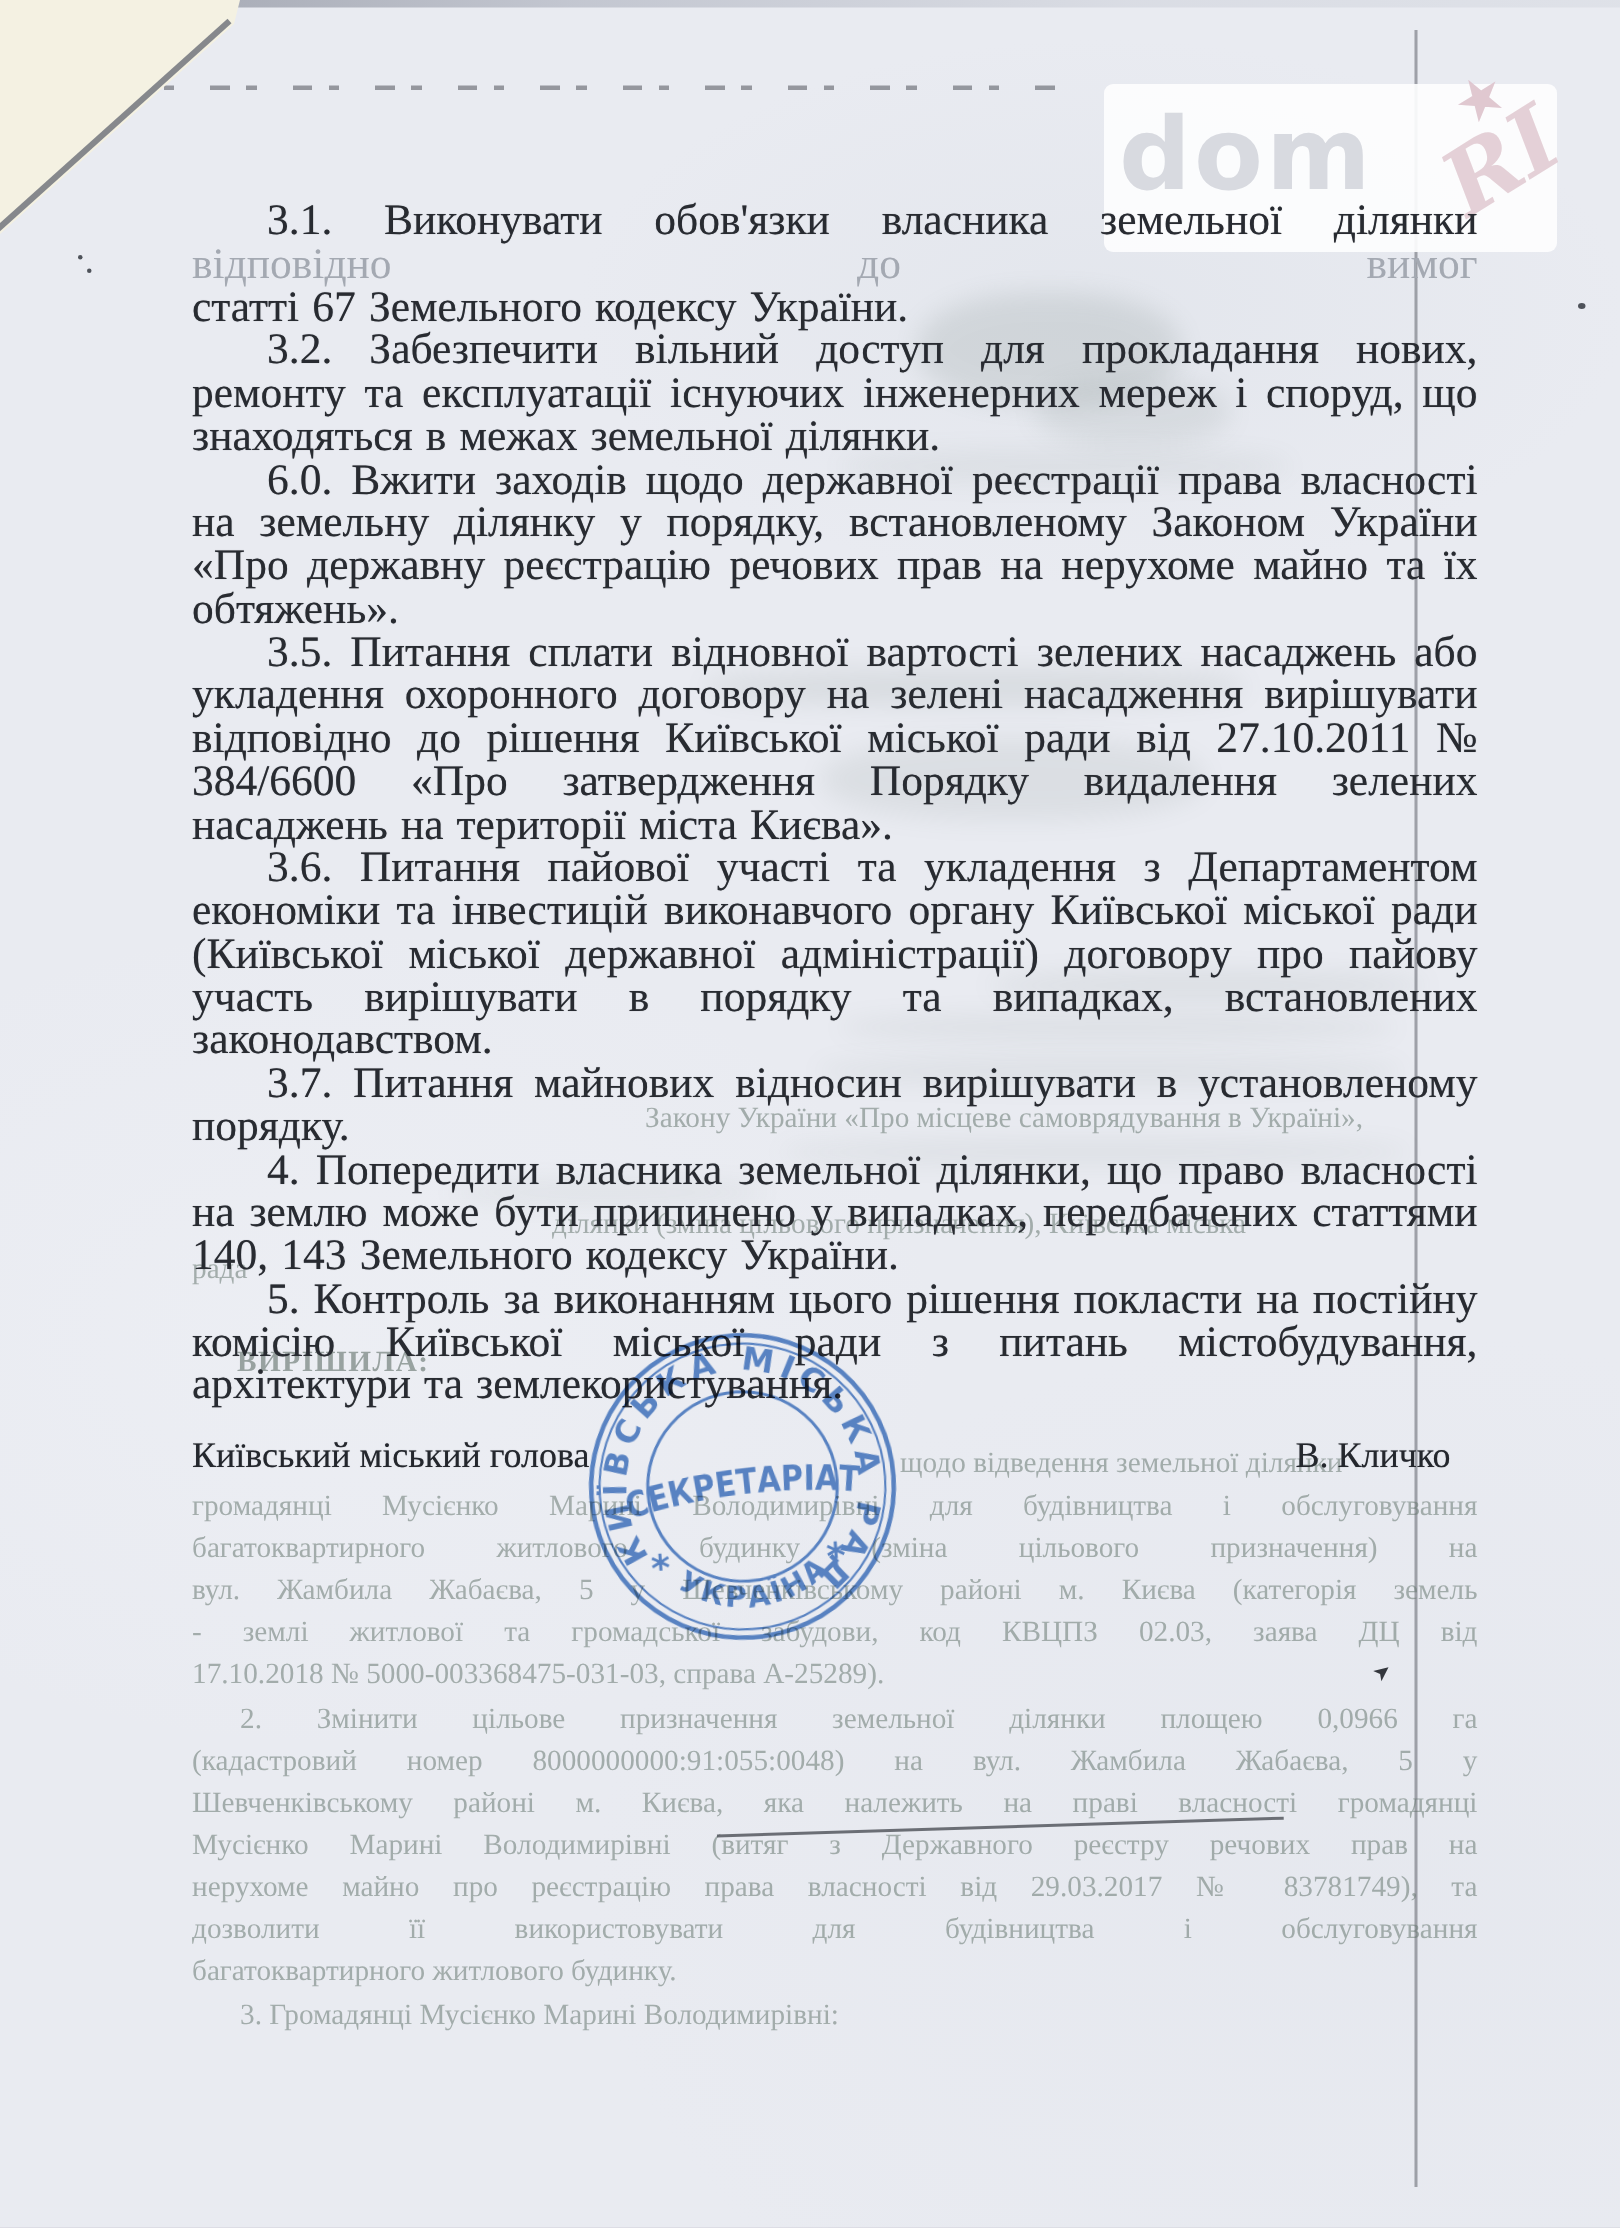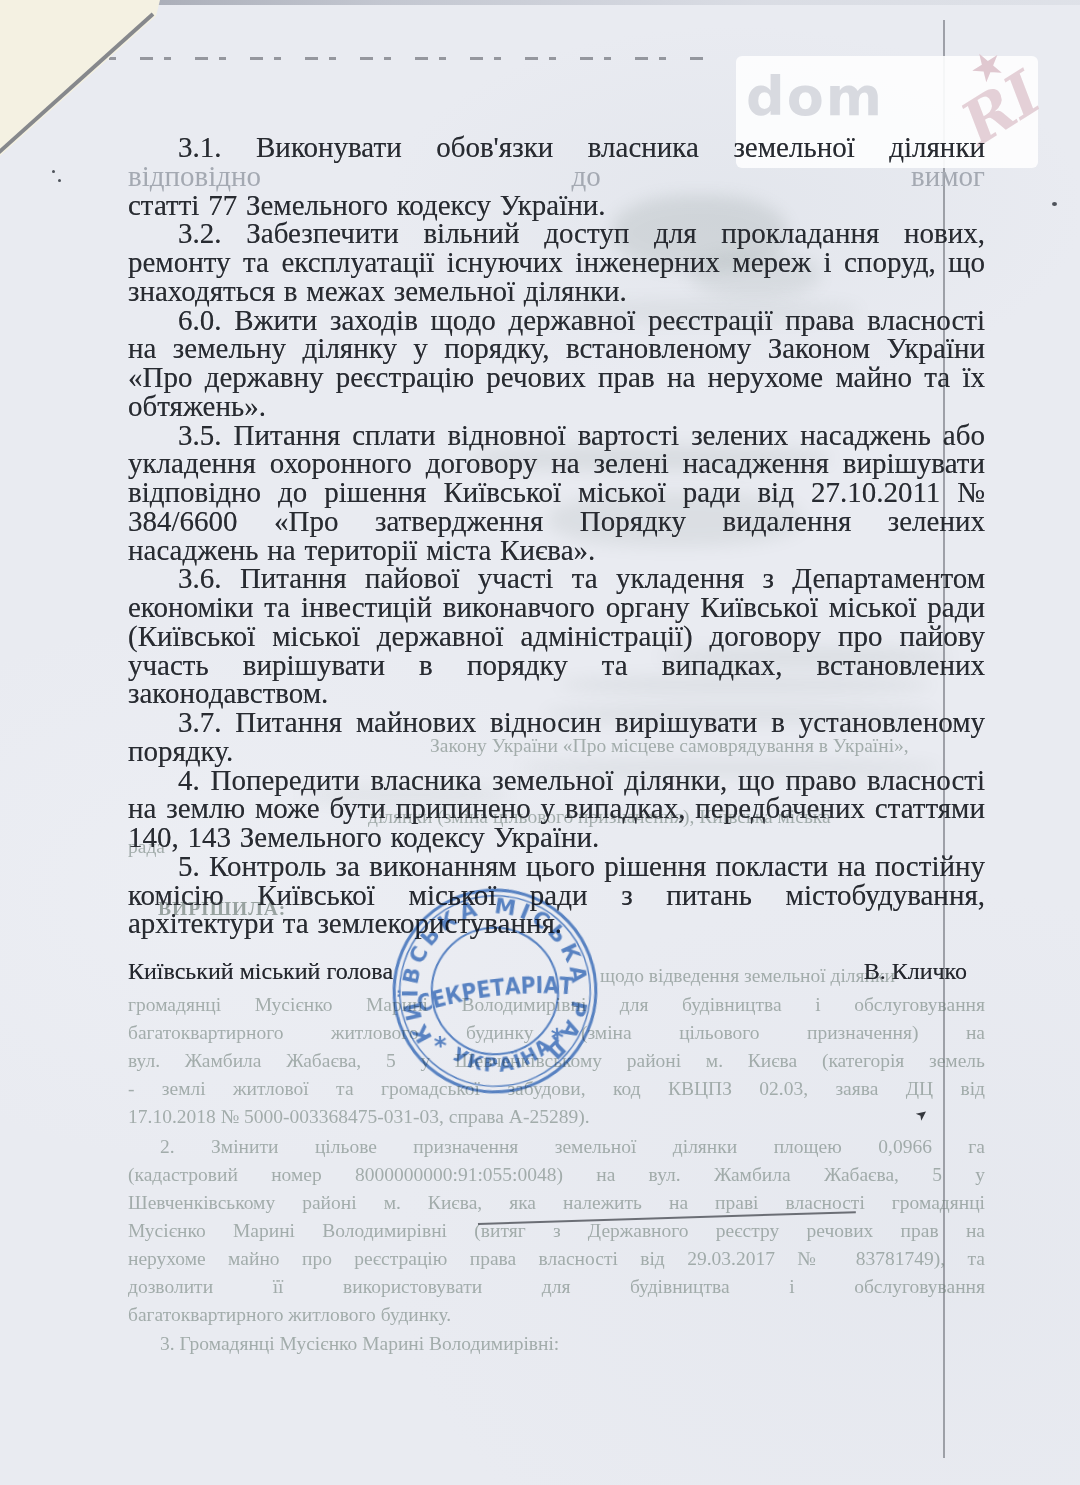--- a/index.html
+++ b/index.html
@@ -18,21 +18,21 @@
   .fold{position:absolute;top:0;left:0;width:230px;height:230px;}
   
   .dash{position:absolute;top:57px;left:85px;width:620px;height:3px;opacity:.5;filter:blur(.4px);
     background:repeating-linear-gradient(90deg,#43464e 0 13px,transparent 13px 24px,#43464e 24px 31px,transparent 31px 55px);}
   
   .vline{position:absolute;top:20px;left:943px;width:2px;height:1438px;background:#84878f;opacity:.75;}
   
   .wm-box{position:absolute;top:56px;left:736px;width:302px;height:112px;background:rgba(253,253,254,.92);
     border-radius:6px;z-index:3;}
   .wm-dom{position:absolute;top:70px;left:746px;font-family:"DejaVu Sans",sans-serif;font-weight:bold;
-    font-size:54px;line-height:1;color:#d8dae0;letter-spacing:2px;z-index:4;}
+    font-size:67px;line-height:1;color:#d8dae0;letter-spacing:2px;z-index:4;}
   .wm-ria{position:absolute;top:78px;left:962px;z-index:4;transform:rotate(-32deg);
     font-family:"DejaVu Serif",serif;font-weight:bold;font-style:italic;font-size:60px;line-height:1;
     color:#e2ccd3;opacity:.9;}
   .wm-star{position:absolute;top:-30px;left:34px;font-size:34px;font-style:normal;color:#ddc3cc;}
   
   .bleed{position:absolute;top:0;left:0;width:100%;height:100%;z-index:1;}
   .bleed-line{position:absolute;font-size:19.5px;line-height:22px;color:rgba(104,120,113,.55);
     filter:blur(.45px);white-space:nowrap;}
   .bleed-line.wide{white-space:normal;text-align:justify;text-align-last:justify;}
   .bleed-line.b{font-weight:bold;color:rgba(96,112,105,.6);letter-spacing:1px;}
@@ -101,21 +101,21 @@
 
   <div class="wm-box"></div>
   <div class="wm-dom">dom</div>
   <div class="wm-ria">
     <span>RI</span>
     <span class="wm-star">★</span>
   </div>
 
   <div class="content">
       <div class="line jlast ind"><span>3.1. Виконувати обов'язки власника земельної ділянки </span><span class="faded">відповідно до вимог</span></div>
-      <div class="line"><span>статті 77 Земельного кодексу України.</span></div>
+      <div class="line"><span>статті 67 Земельного кодексу України.</span></div>
       <p class="para"><span>3.2. Забезпечити вільний доступ для прокладання нових, ремонту та експлуатації існуючих інженерних мереж і споруд, що знаходяться в межах земельної ділянки.</span></p>
       <p class="para"><span>6.0. Вжити заходів щодо державної реєстрації права власності на земельну ділянку у порядку, встановленому Законом України «Про державну реєстрацію речових прав на нерухоме майно та їх обтяжень».</span></p>
       <p class="para"><span>3.5. Питання сплати відновної вартості зелених насаджень або укладення охоронного договору на зелені насадження вирішувати відповідно до рішення Київської міської ради від 27.10.2011 № 384/6600 «Про затвердження Порядку видалення зелених насаджень на території міста Києва».</span></p>
       <p class="para"><span>3.6. Питання пайової участі та укладення з Департаментом економіки та інвестицій виконавчого органу Київської міської ради (Київської міської державної адміністрації) договору про пайову участь вирішувати в порядку та випадках, встановлених законодавством.</span></p>
       <p class="para"><span>3.7. Питання майнових відносин вирішувати в установленому порядку.</span></p>
       <p class="para"><span>4. Попередити власника земельної ділянки, що право власності на землю може бути припинено у випадках, передбачених статтями 140, 143 Земельного кодексу України.</span></p>
       <p class="para"><span>5. Контроль за виконанням цього рішення покласти на постійну комісію Київської міської ради з питань містобудування, архітектури та землекористування.</span></p>
     </div>
 
   <div class="sig">

